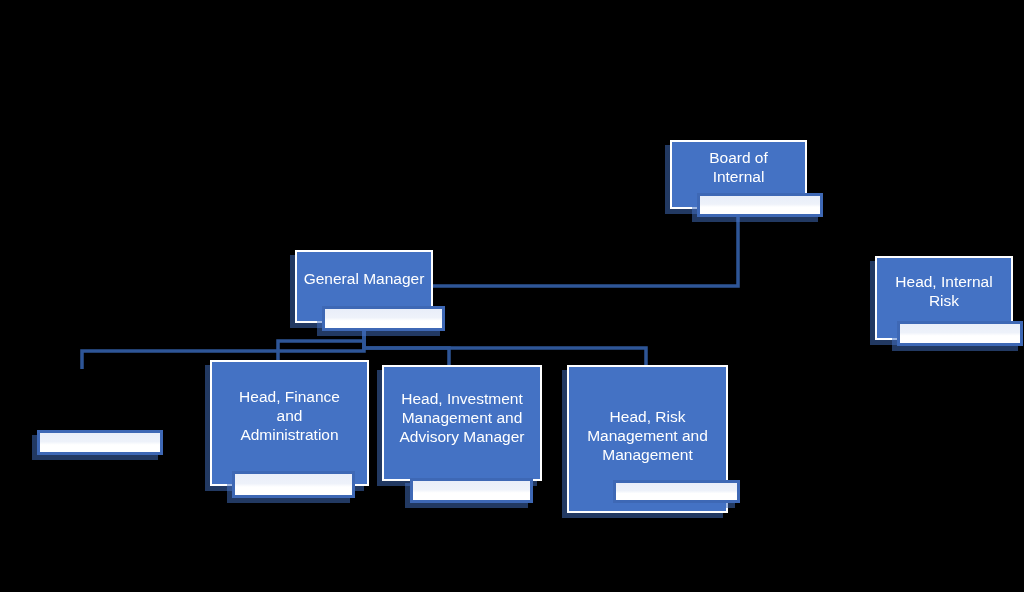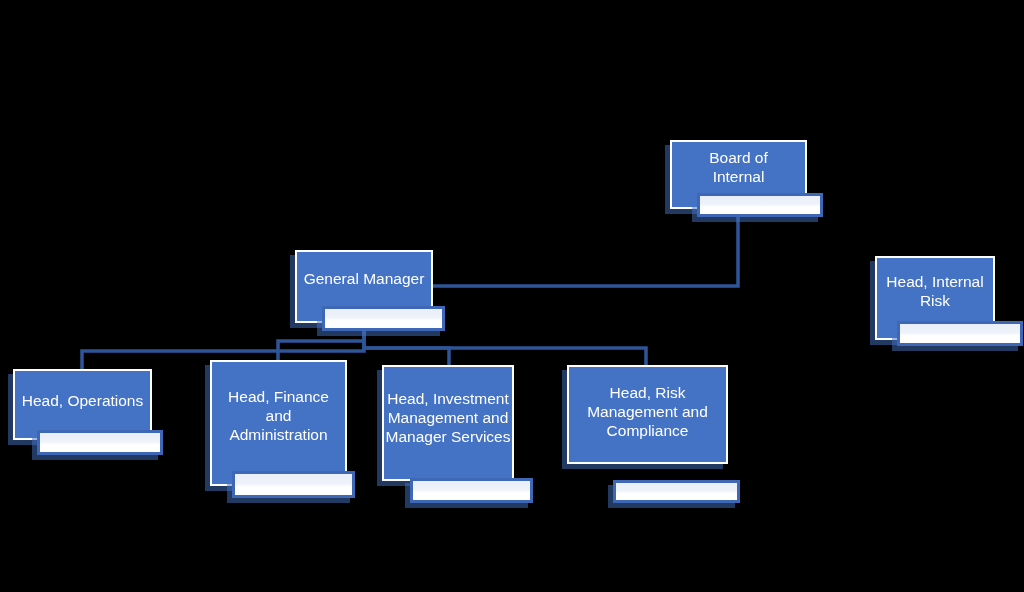--- a/index.html
+++ b/index.html
@@ -29,25 +29,25 @@
   .namebox {
     position:absolute; box-sizing:border-box;
     border:3px solid #3E68B5;
     background:linear-gradient(180deg,#E9EEF9 0%,#EEF2FA 45%,#FFFFFF 62%,#FFFFFF 100%);
     box-shadow:-5px 5px 0 rgba(68,114,196,0.5);
   }
 
   
   .n-board { left:670px; top:122px; width:137px; height:69px;  padding-bottom:16px; }
   .n-gm    { left:295px; top:232px; width:138px; height:73px;  padding-bottom:17px; }
-  .n-audit { left:875px; top:238px; width:120px; height:84px;  padding-bottom:14px; }
+  .n-audit { left:875px; top:238px; width:138px; height:84px;  padding-bottom:14px; }
   .n-ops   { left:13px;  top:351px; width:139px; height:71px;  padding-bottom:9px;  }
-  .n-fin   { left:210px; top:342px; width:137px; height:126px; padding-bottom:16px; }
-  .n-inv   { left:382px; top:347px; width:132px; height:116px; padding-bottom:12px; }
-  .n-risk  { left:567px; top:347px; width:161px; height:99px; padding-bottom:7px;  }
+  .n-fin   { left:210px; top:342px; width:159px; height:126px; padding-bottom:16px; }
+  .n-inv   { left:382px; top:347px; width:160px; height:116px; padding-bottom:12px; }
+  .n-risk  { left:567px; top:347px; width:161px; height:148px; padding-bottom:7px;  }
 
   
   .nb-board { left:697px; top:175px; width:126px; height:24px; }
   .nb-gm    { left:322px; top:288px; width:123px; height:25px; }
   .nb-audit { left:897px; top:303px; width:126px; height:25px; }
   .nb-ops   { left:37px;  top:412px; width:126px; height:25px; }
   .nb-fin   { left:232px; top:453px; width:123px; height:27px; }
   .nb-inv   { left:410px; top:460px; width:123px; height:25px; }
   .nb-risk  { left:613px; top:462px; width:127px; height:23px; }
 </style>
@@ -71,40 +71,37 @@
 
   <div class="node n-gm">
     <span class="line">General Manager</span>
   </div>
 
   <div class="node n-audit">
     <span class="line">Head, Internal</span>
     <span class="line">Risk</span>
   </div>
 
-  <div class="node n-ops">
-    <span class="line">Head, Operations</span>
-  </div>
 
   <div class="node n-fin">
     <span class="line">Head, Finance</span>
     <span class="line">and</span>
     <span class="line">Administration</span>
   </div>
 
   <div class="node n-inv">
     <span class="line">Head, Investment</span>
     <span class="line">Management and</span>
-    <span class="line">Manager Services</span>
+    <span class="line">Advisory Manager</span>
   </div>
 
   <div class="node n-risk">
     <span class="line">Head, Risk</span>
     <span class="line">Management and</span>
-    <span class="line">Compliance</span>
+    <span class="line">Management</span>
   </div>
 
   <div class="namebox nb-board"></div>
   <div class="namebox nb-gm"></div>
   <div class="namebox nb-audit"></div>
   <div class="namebox nb-ops"></div>
   <div class="namebox nb-fin"></div>
   <div class="namebox nb-inv"></div>
   <div class="namebox nb-risk"></div>
 

